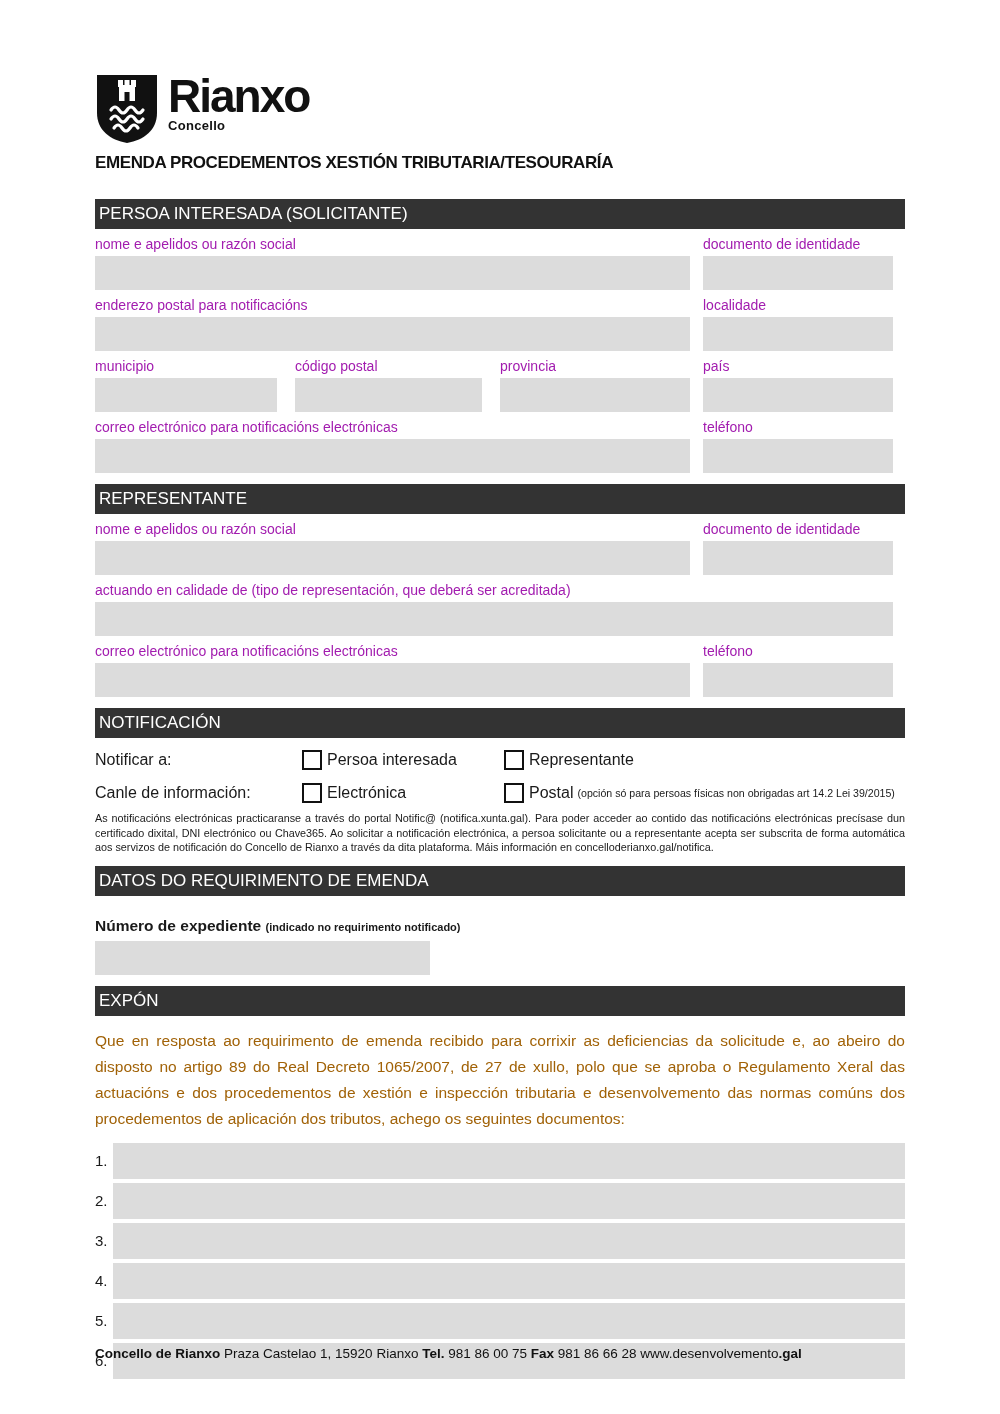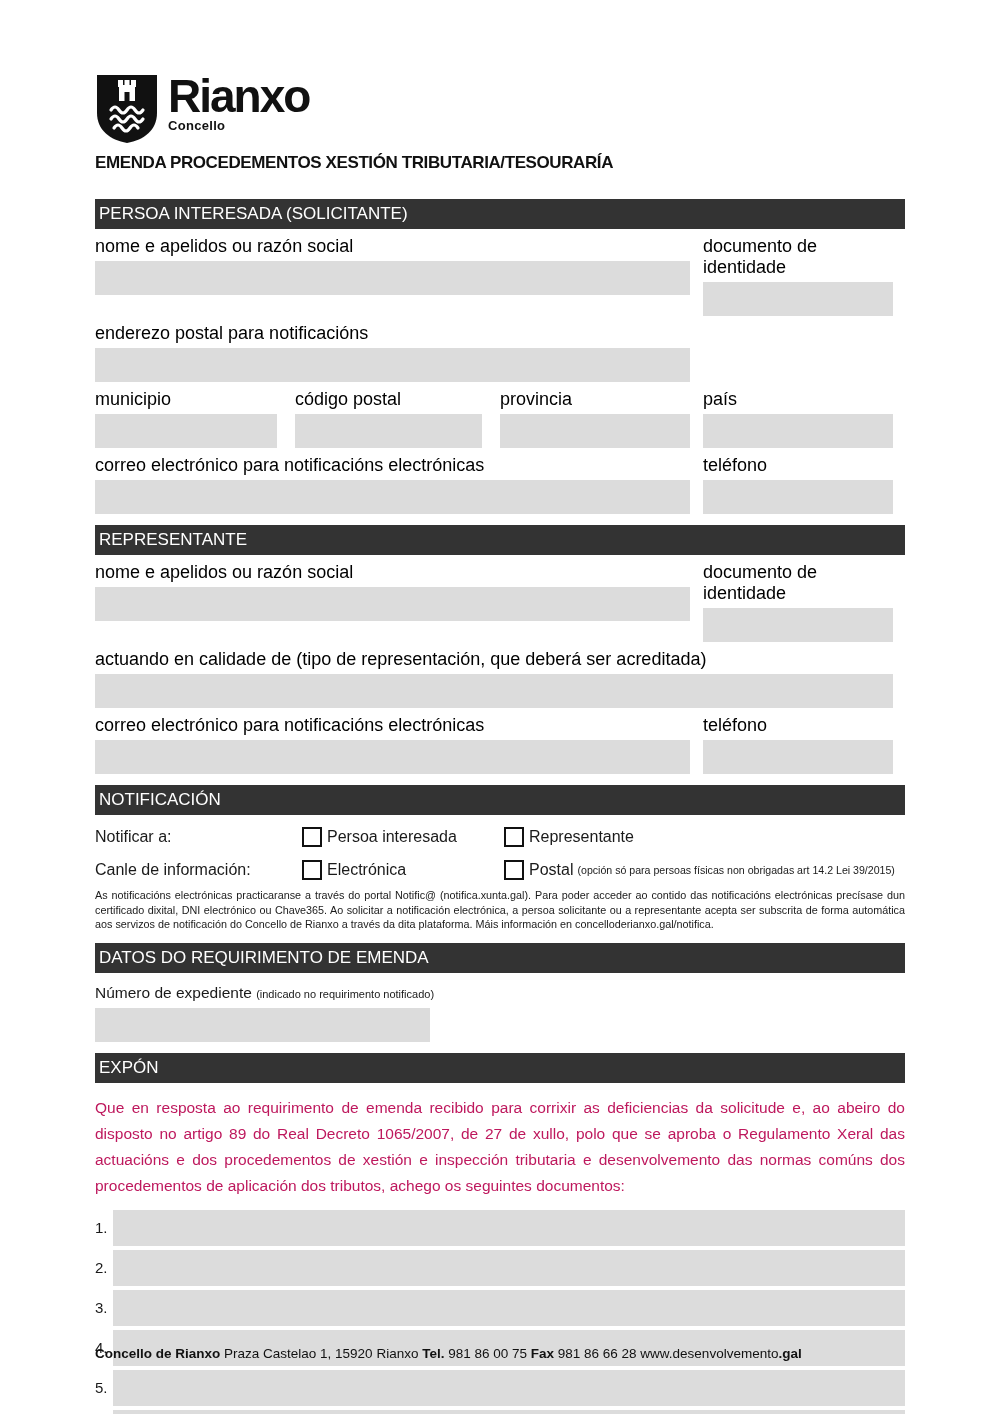--- a/index.html
+++ b/index.html
@@ -15,21 +15,21 @@
   .logo-sub{font-size:13px;font-weight:bold;color:#111;margin-top:1px;letter-spacing:.3px;}
 
   .doc-title{margin-top:8px;font-size:17px;font-weight:bold;letter-spacing:-.4px;color:#111;white-space:nowrap;}
 
   .section-header{margin-top:11px;background:#333333;color:#ffffff;font-size:17px;
                   padding:5px 4px;line-height:20px;font-weight:normal;}
   .sh-first{margin-top:26px;}
 
   .frow{display:flex;}
   .fcol{display:flex;flex-direction:column;}
-  .flabel{font-size:18px;margin:7px 0 4px;color:#000000;}
+  .flabel{font-size:14px;margin:7px 0 4px;color:#a21caf;}
   .finput{height:34px;background:#dcdcdc;border:none;box-sizing:border-box;
           font-size:15px;padding:0 8px;font-family:"Liberation Sans",sans-serif;outline:none;}
   .w-main{width:595px;margin-right:13px;}
   .w-right{width:190px;}
   .w-cp{width:187px;margin-right:18px;}
   .w-mu{width:182px;margin-right:18px;}
   .w-pr{width:190px;margin-right:13px;}
   .w-full{width:798px;}
   .w-exp{width:335px;}
 
@@ -38,24 +38,24 @@
   .chk-row-label{width:207px;font-size:16px;}
   .chk-item{display:flex;align-items:center;}
   .chk-item.first{width:202px;}
   .checkbox{width:16px;height:16px;border:2.5px solid #111;background:#fff;display:inline-block;
             margin-right:5px;flex:0 0 auto;cursor:pointer;}
   .chk-text{font-size:16px;}
   .chk-note{font-size:10.6px;margin-left:4px;white-space:nowrap;}
 
   .fine-print{margin-top:7px;font-size:10.8px;line-height:14.6px;text-align:justify;color:#1a1a1a;}
 
-  .exp-label-row{margin-top:11px;font-size:15.5px;}
+  .exp-label-row{margin-top:21px;font-size:15.5px;font-weight:bold;}
   .exp-note{font-size:11px;}
 
-  .expose-par{margin-top:12px;font-size:15.5px;line-height:26px;text-align:justify;color:#be185d;}
+  .expose-par{margin-top:12px;font-size:15.5px;line-height:26px;text-align:justify;color:#a16207;}
 
   .doc-list{margin-top:11px;}
   .doc-item{display:flex;margin-bottom:4px;}
   .doc-num{width:18px;font-size:15px;padding-top:9px;flex:0 0 auto;}
   .doc-input{flex:1;height:36px;background:#dcdcdc;border:none;box-sizing:border-box;
              font-size:15px;padding:0 8px;font-family:"Liberation Sans",sans-serif;outline:none;}
 
   .footer{position:absolute;left:95px;top:1346px;font-size:13.5px;color:#111;white-space:nowrap;}
   .footer b{font-weight:bold;}
 </style>
@@ -100,20 +100,24 @@
         <div class="flabel">documento de identidade</div>
         <input type="text" class="finput" style="">
       </div>
     </div>
 
     <div class="frow">
       <div class="fcol w-main">
         <div class="flabel">enderezo postal para notificacións</div>
         <input type="text" class="finput" style="">
       </div>
+      <div class="fcol w-right">
+        <div class="flabel">localidade</div>
+        <input type="text" class="finput" style="">
+      </div>
     </div>
 
     <div class="frow">
       <div class="fcol w-mu">
         <div class="flabel">municipio</div>
         <input type="text" class="finput" style="">
       </div>
       <div class="fcol w-cp">
         <div class="flabel">código postal</div>
         <input type="text" class="finput" style="">

